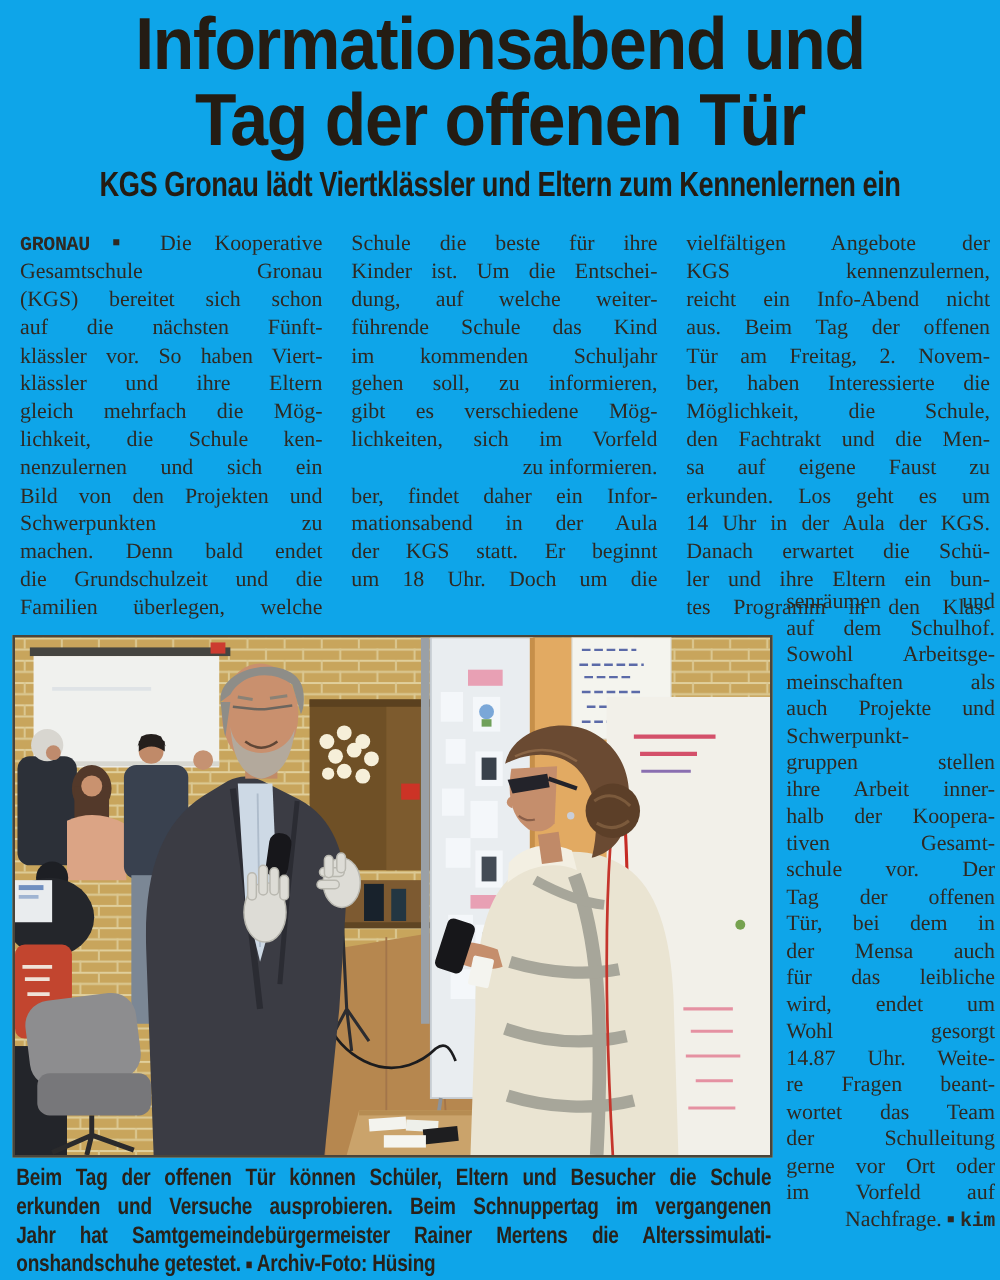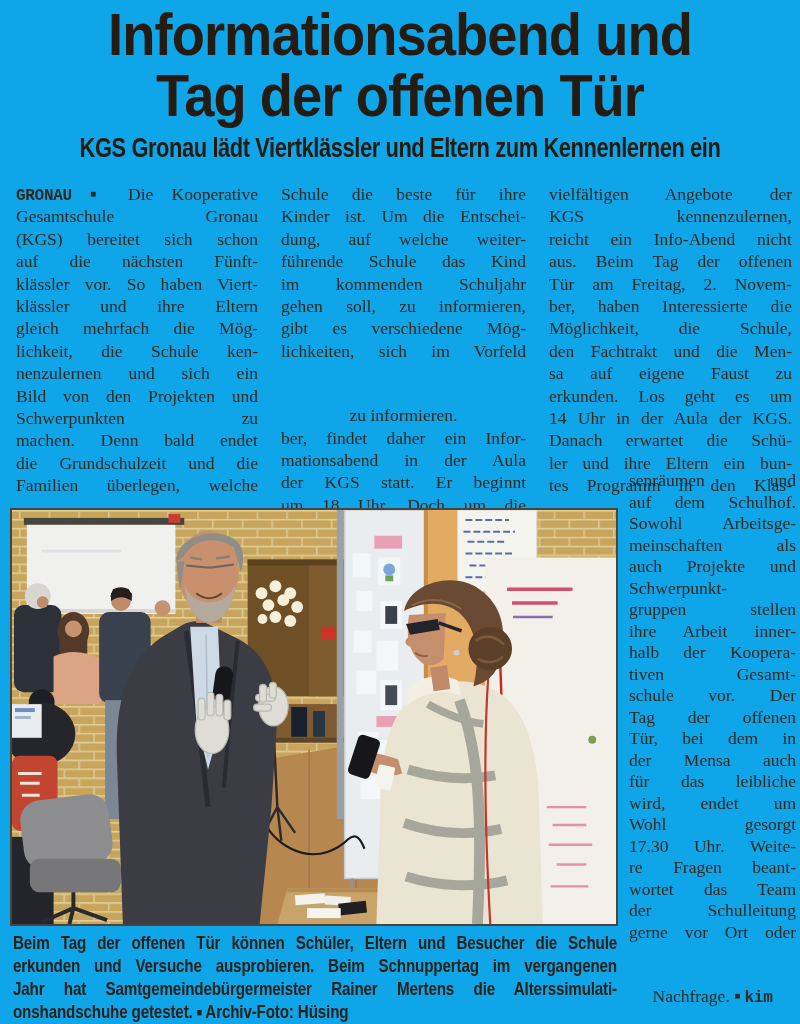--- a/index.html
+++ b/index.html
@@ -20,21 +20,21 @@
   
   .col{position:absolute;top:183px;font-size:17.5px;color:#2f2922;}
   #col1{left:16px;width:242px;}
   #col2{left:281px;width:245px;}
   #col3a{left:549px;width:243px;}
   #col3b{left:629px;top:470px;width:167px;}
   .line{height:22.4px;line-height:22.4px;overflow:hidden;
         text-align:justify;text-align-last:justify;}
   .line::after{content:"";display:inline-block;width:100%;height:0;line-height:0;}
   #col3b .line{height:21.5px;line-height:21.5px;}
-  .line.noj{text-align:center;text-align-last:auto;margin-top:42px;}
+  .line.noj{text-align:right;text-align-last:auto;}
   .line.noj::after{content:none;}
   .line.ind{padding-left:15px;}
   .lead{font-family:Liberation Mono, monospace;font-weight:700;font-size:16px;letter-spacing:-0.3px;}
   .bullet{font-size:10px;vertical-align:3px;}
 
   
   #photo{position:absolute;left:10px;top:508px;width:608px;height:418px;
          border:2px solid #4a443a;box-sizing:border-box;background:#c8a55c;}
   #photo svg{display:block;width:100%;height:100%;}
 
@@ -116,25 +116,26 @@
       <div class="line"><span>ihre Arbeit inner-</span></div>
       <div class="line"><span>halb der Koopera-</span></div>
       <div class="line"><span>tiven Gesamt-</span></div>
       <div class="line"><span>schule vor. Der</span></div>
       <div class="line"><span>Tag der offenen</span></div>
       <div class="line"><span>Tür, bei dem in</span></div>
       <div class="line"><span>der Mensa auch</span></div>
       <div class="line"><span>für das leibliche</span></div>
       <div class="line"><span>wird, endet um</span></div>
       <div class="line"><span>Wohl gesorgt</span></div>
-      <div class="line"><span>17.30 Uhr. Weite-</span></div>
+      <div class="line"><span>14.87 Uhr. Weite-</span></div>
       <div class="line"><span>re Fragen beant-</span></div>
       <div class="line"><span>wortet das Team</span></div>
       <div class="line"><span>der Schulleitung</span></div>
       <div class="line"><span>gerne vor Ort oder</span></div>
+      <div class="line"><span>im Vorfeld auf</span></div>
       <div class="line noj"><span>Nachfrage.</span> <span class="bullet">■</span> <span class="lead">kim</span></div>
     </div>
 
   <div id="photo">
     <svg viewBox="0 0 610 418" preserveAspectRatio="none">
       <defs>
         <pattern id="brick" width="30" height="18" patternUnits="userSpaceOnUse">
           <rect width="30" height="18" fill="#c8a55c"></rect>
           <rect y="0" width="30" height="1.6" fill="#e0cf9c"></rect>
           <rect y="9" width="30" height="1.6" fill="#dccb96"></rect>

